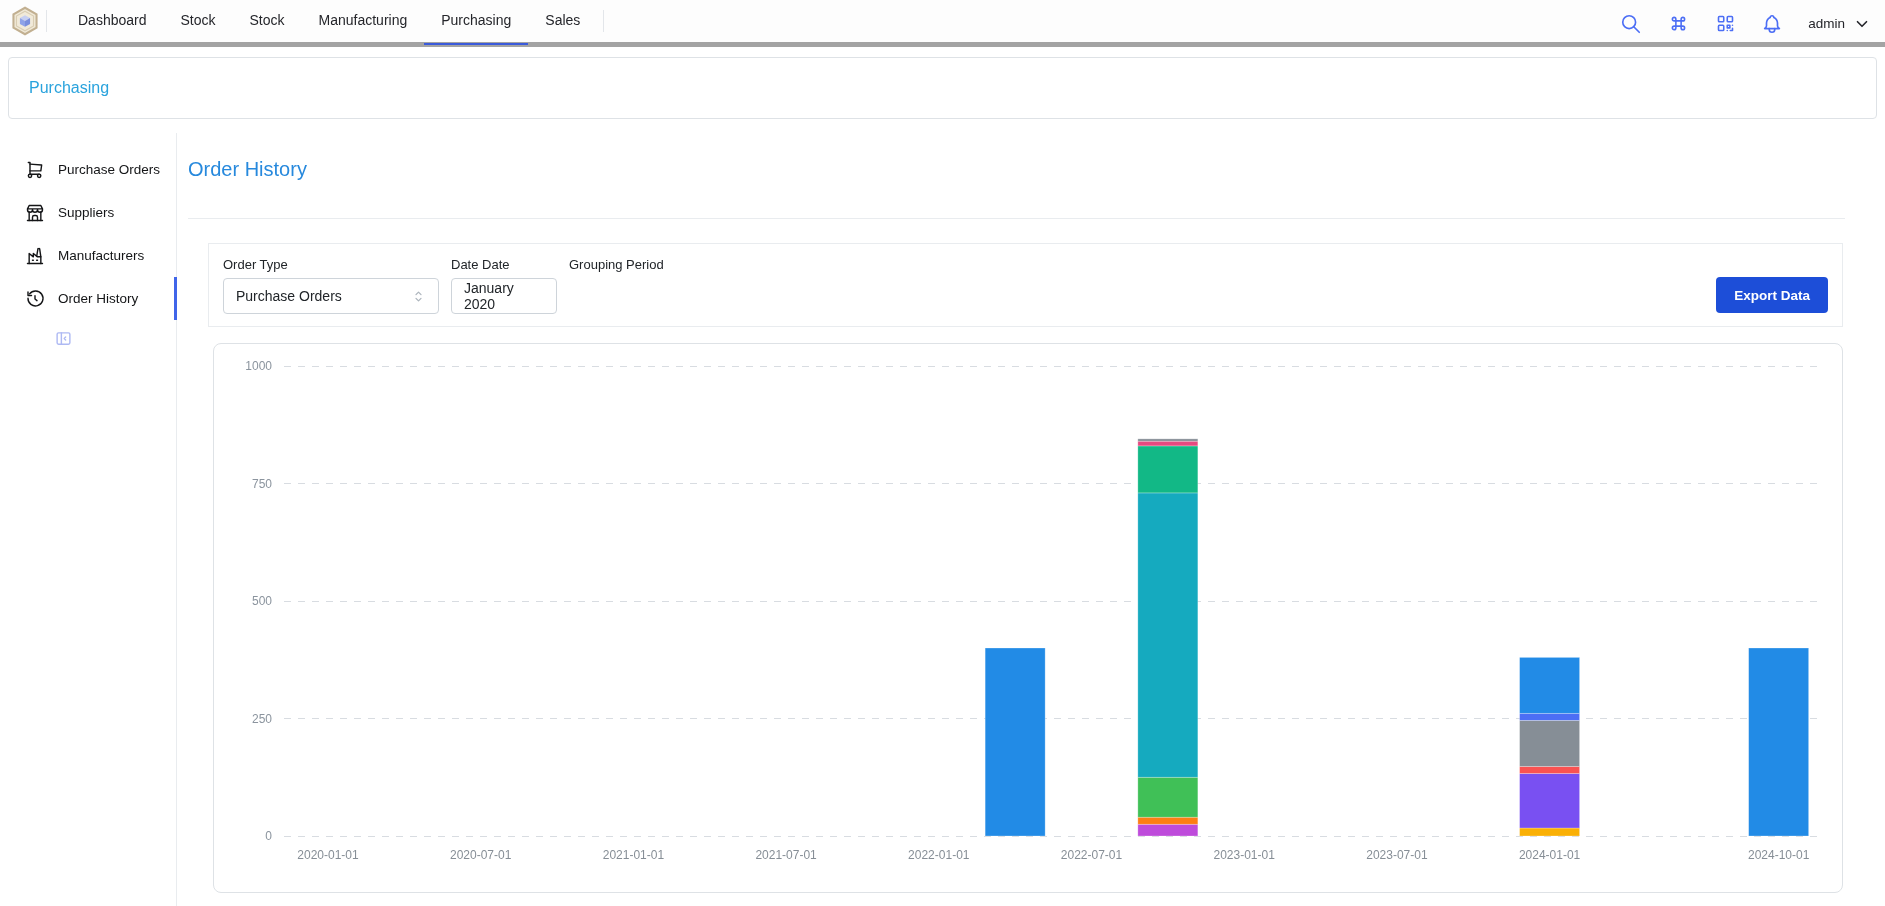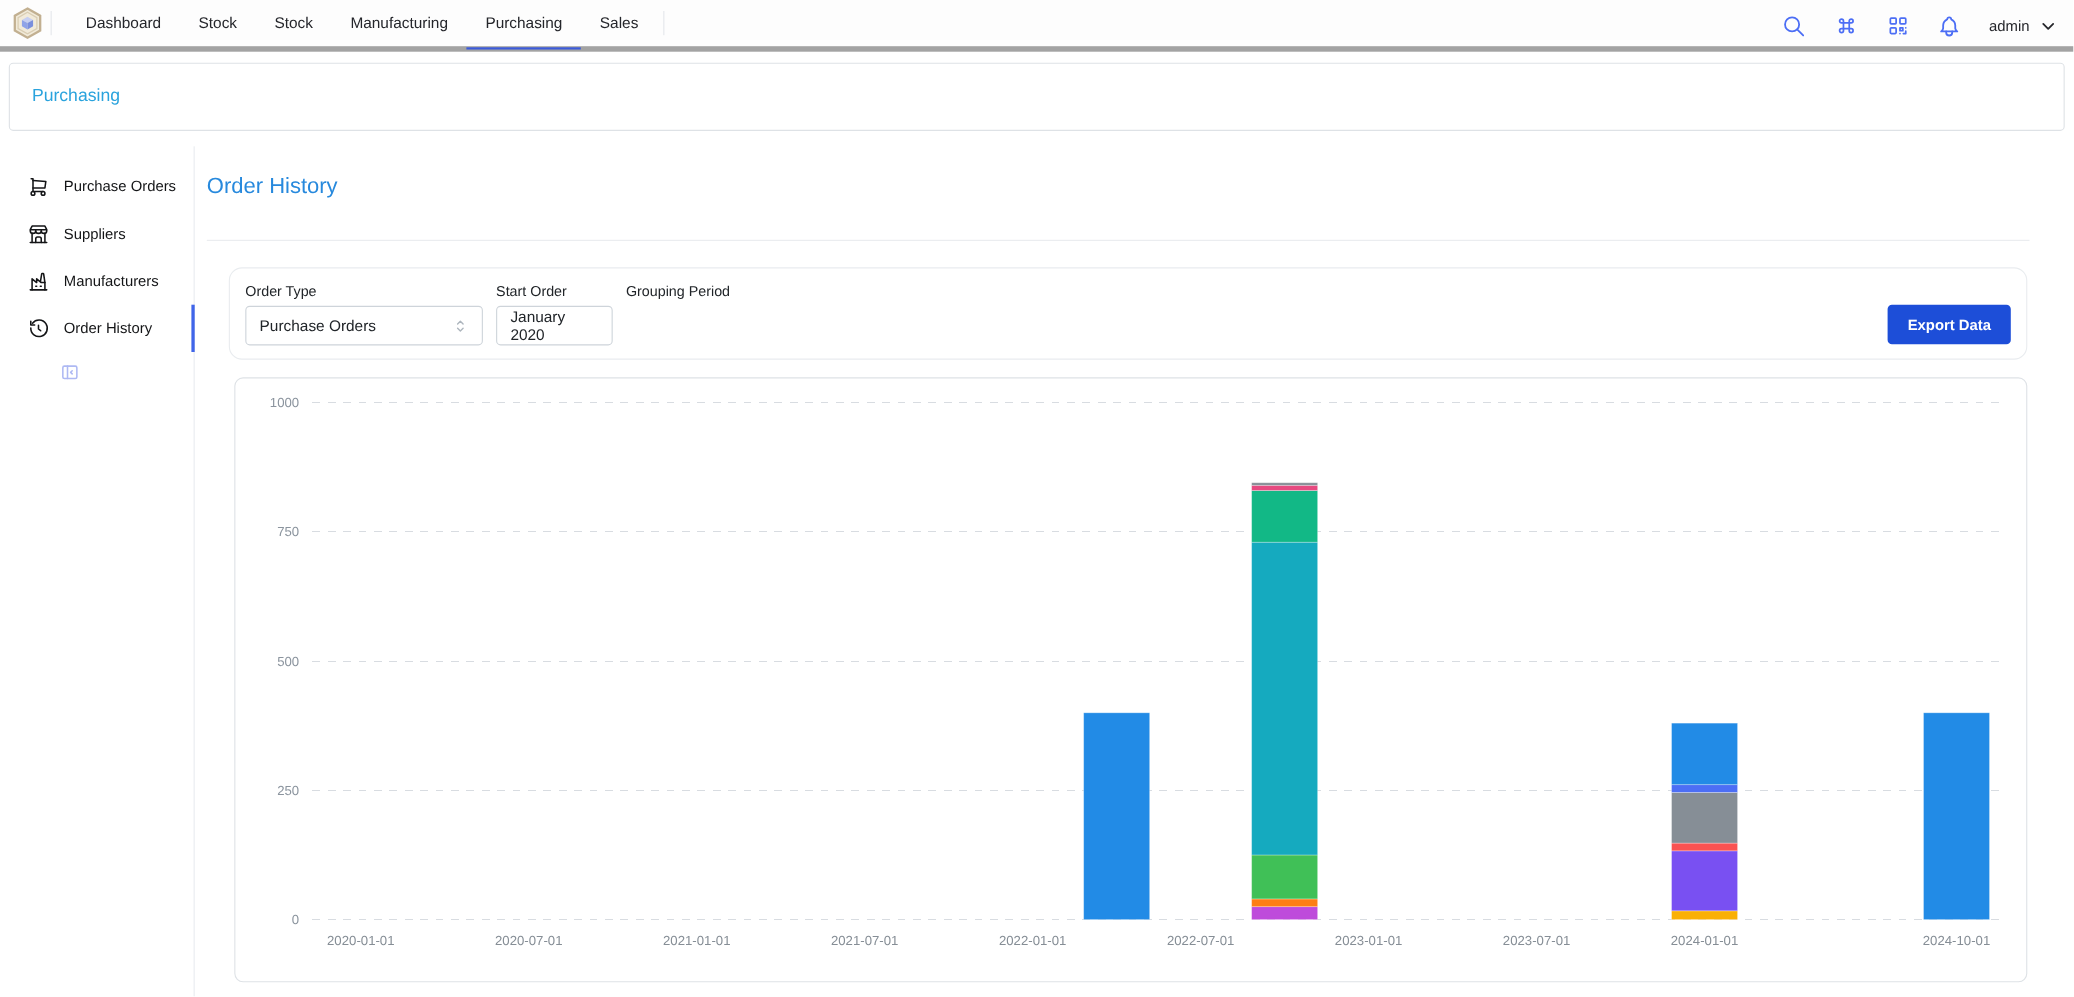--- a/index.html
+++ b/index.html
@@ -39,21 +39,21 @@
   .side-label { font-size:13.5px; color:#141517; white-space:nowrap; }
   .collapse-btn { position:absolute; left:30px; top:182px; width:17px; height:17px;
                   color:#aeb9f3; cursor:pointer; }
   .sidebar-wrap { position:absolute; left:0; top:0; }
 
   
   .main-title { position:absolute; left:188px; top:158px; font-size:20px; color:#2789dd; font-weight:400; }
   .h-divider { position:absolute; left:188px; top:218px; width:1657px; height:1px; background:#e9ecef; }
 
   .filter-card { position:absolute; left:208px; top:243px; width:1635px; height:84px;
-                 border:1px solid #e9ecef; border-radius:12px; background:#fff;
+                 border:1px solid #e9ecef; border-radius:0; background:#fff;
                  display:flex; align-items:flex-start; padding:13px 14px; gap:12px; }
   .field label { display:block; font-size:13px; color:#212529; margin-bottom:6px; font-weight:400; }
   .control { height:36px; border:1px solid #ced4da; border-radius:4px; background:#fff;
              display:flex; align-items:center; padding:0 12px; font-size:14px; color:#212529; cursor:pointer; }
   .control.select { justify-content:space-between; }
   .control.focused { border:1.5px solid #339af0; }
   .w-ordertype { width:216px; } .w-start { width:106px; } .w-end { width:123px; } .w-group { width:224px; }
   .selector-icon { width:15px; height:15px; color:#adb5bd; flex:0 0 auto; }
   .export-btn { margin-left:auto; align-self:flex-end; height:36px; padding:0 18px;
                 background:#1d4ed8; color:#fff; border:none; border-radius:4px;
@@ -184,21 +184,21 @@
     <label>Order Type</label>
     <div class="control select w-ordertype">
       <span>Purchase Orders</span>
       <svg class="selector-icon" viewBox="0 0 24 24" fill="none" stroke="currentColor" stroke-width="2" stroke-linecap="round" stroke-linejoin="round">
         <path d="M8 9l4 -4l4 4"></path>
           <path d="M8 15l4 4l4 -4"></path>
       </svg>
     </div>
   </div>
   <div class="field w-start">
-    <label>Start Order</label>
+    <label>Date Date</label>
     <div class="control w-start">
       <span>January 2020</span>
     </div>
   </div>
   <div class="field w-group">
     <label>Grouping Period</label>
   </div>
   <button class="export-btn">Export Data</button>
 </section>
 

